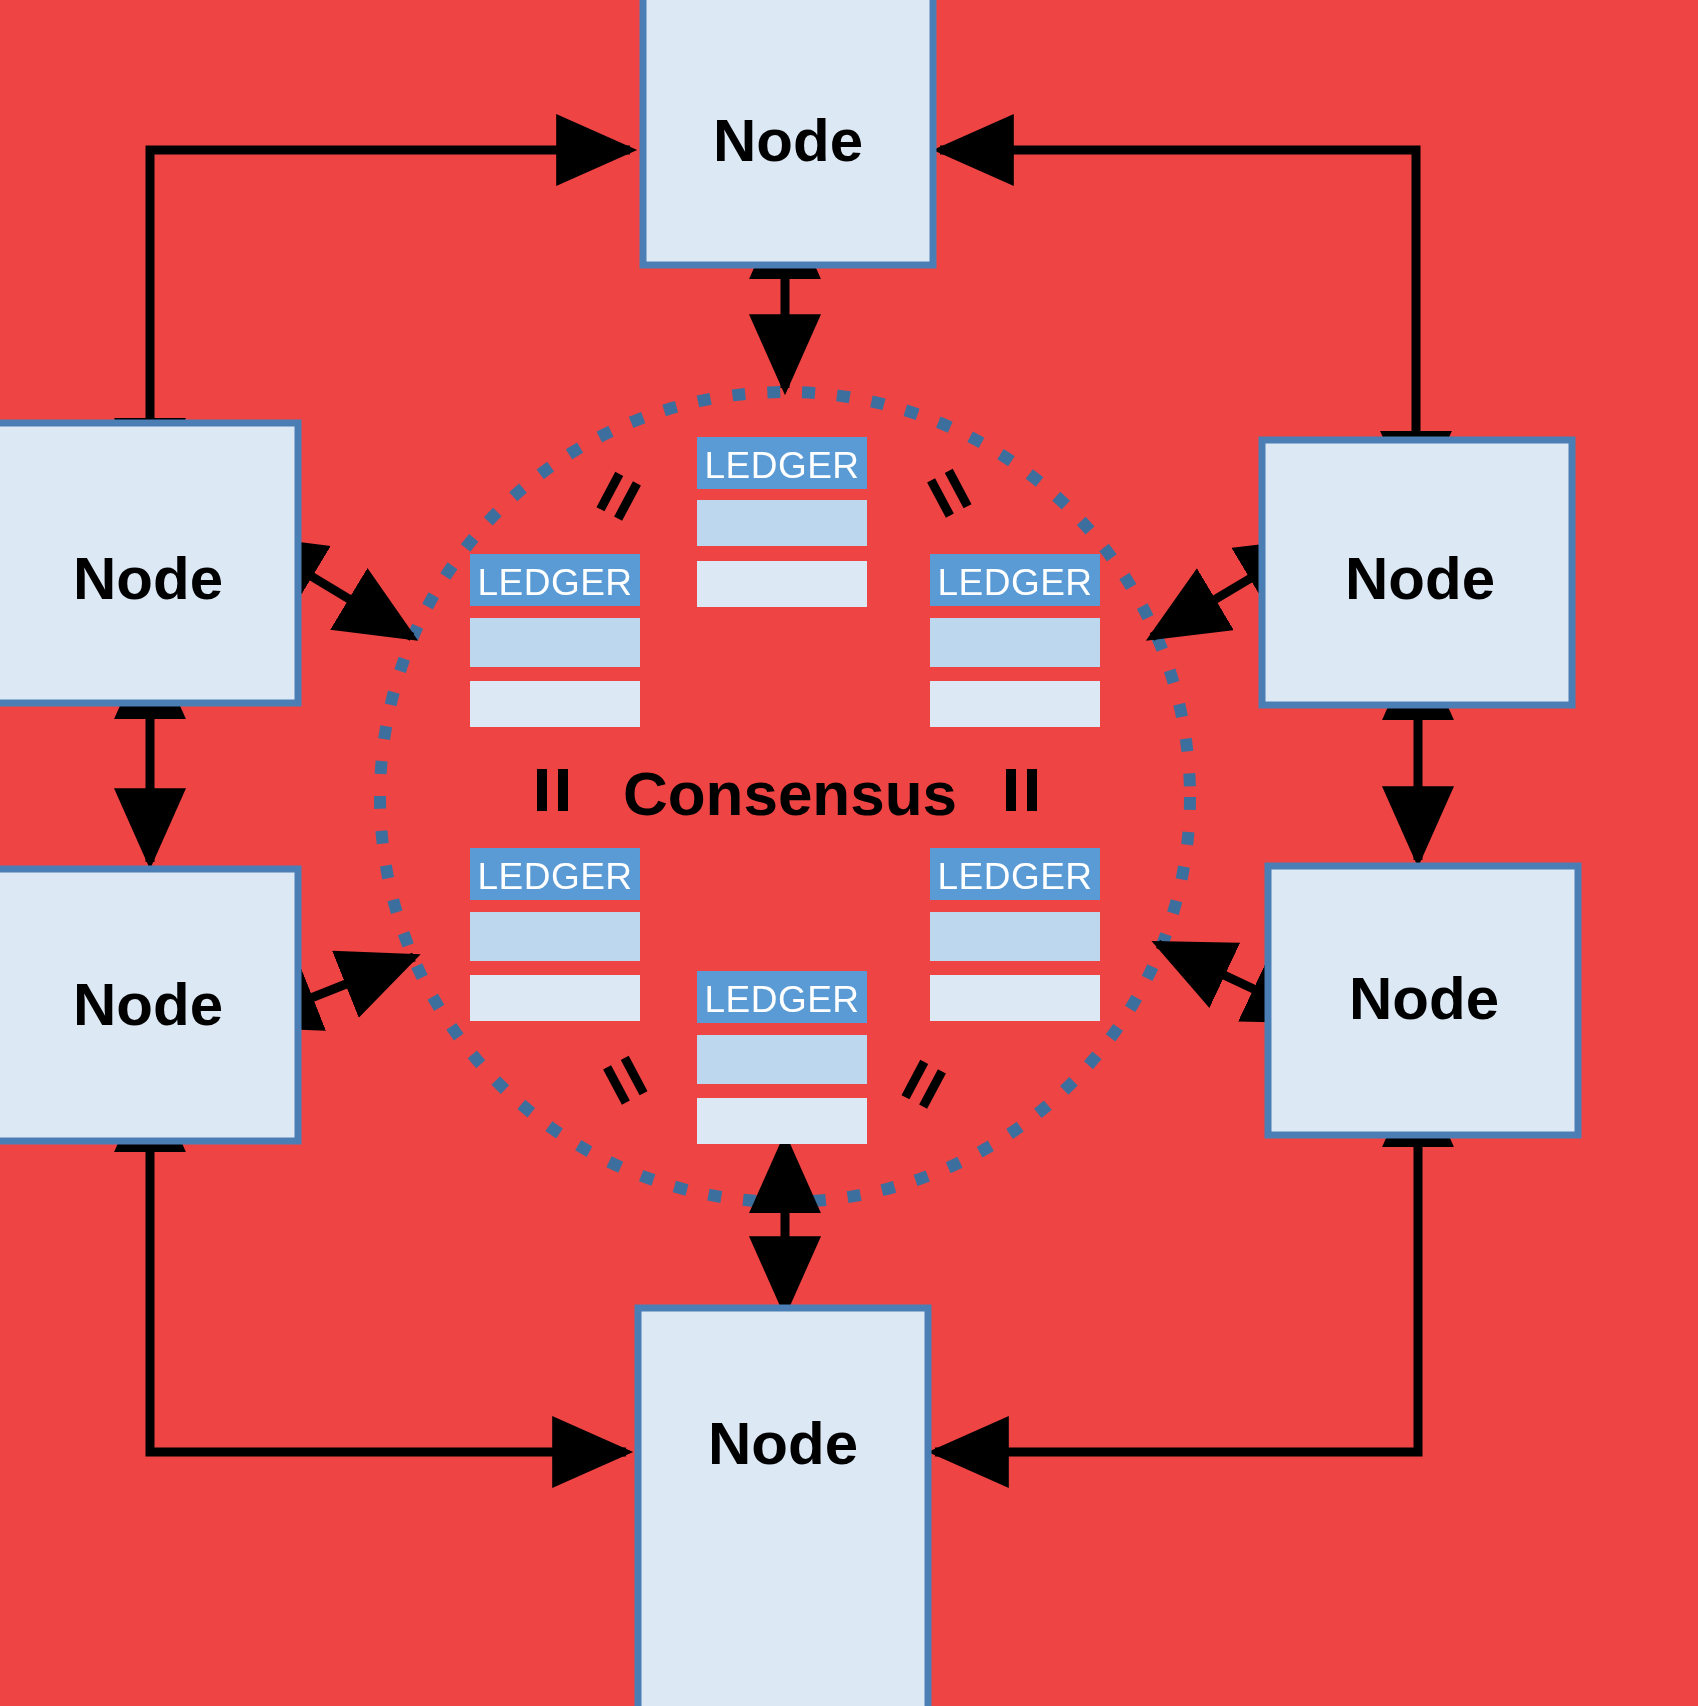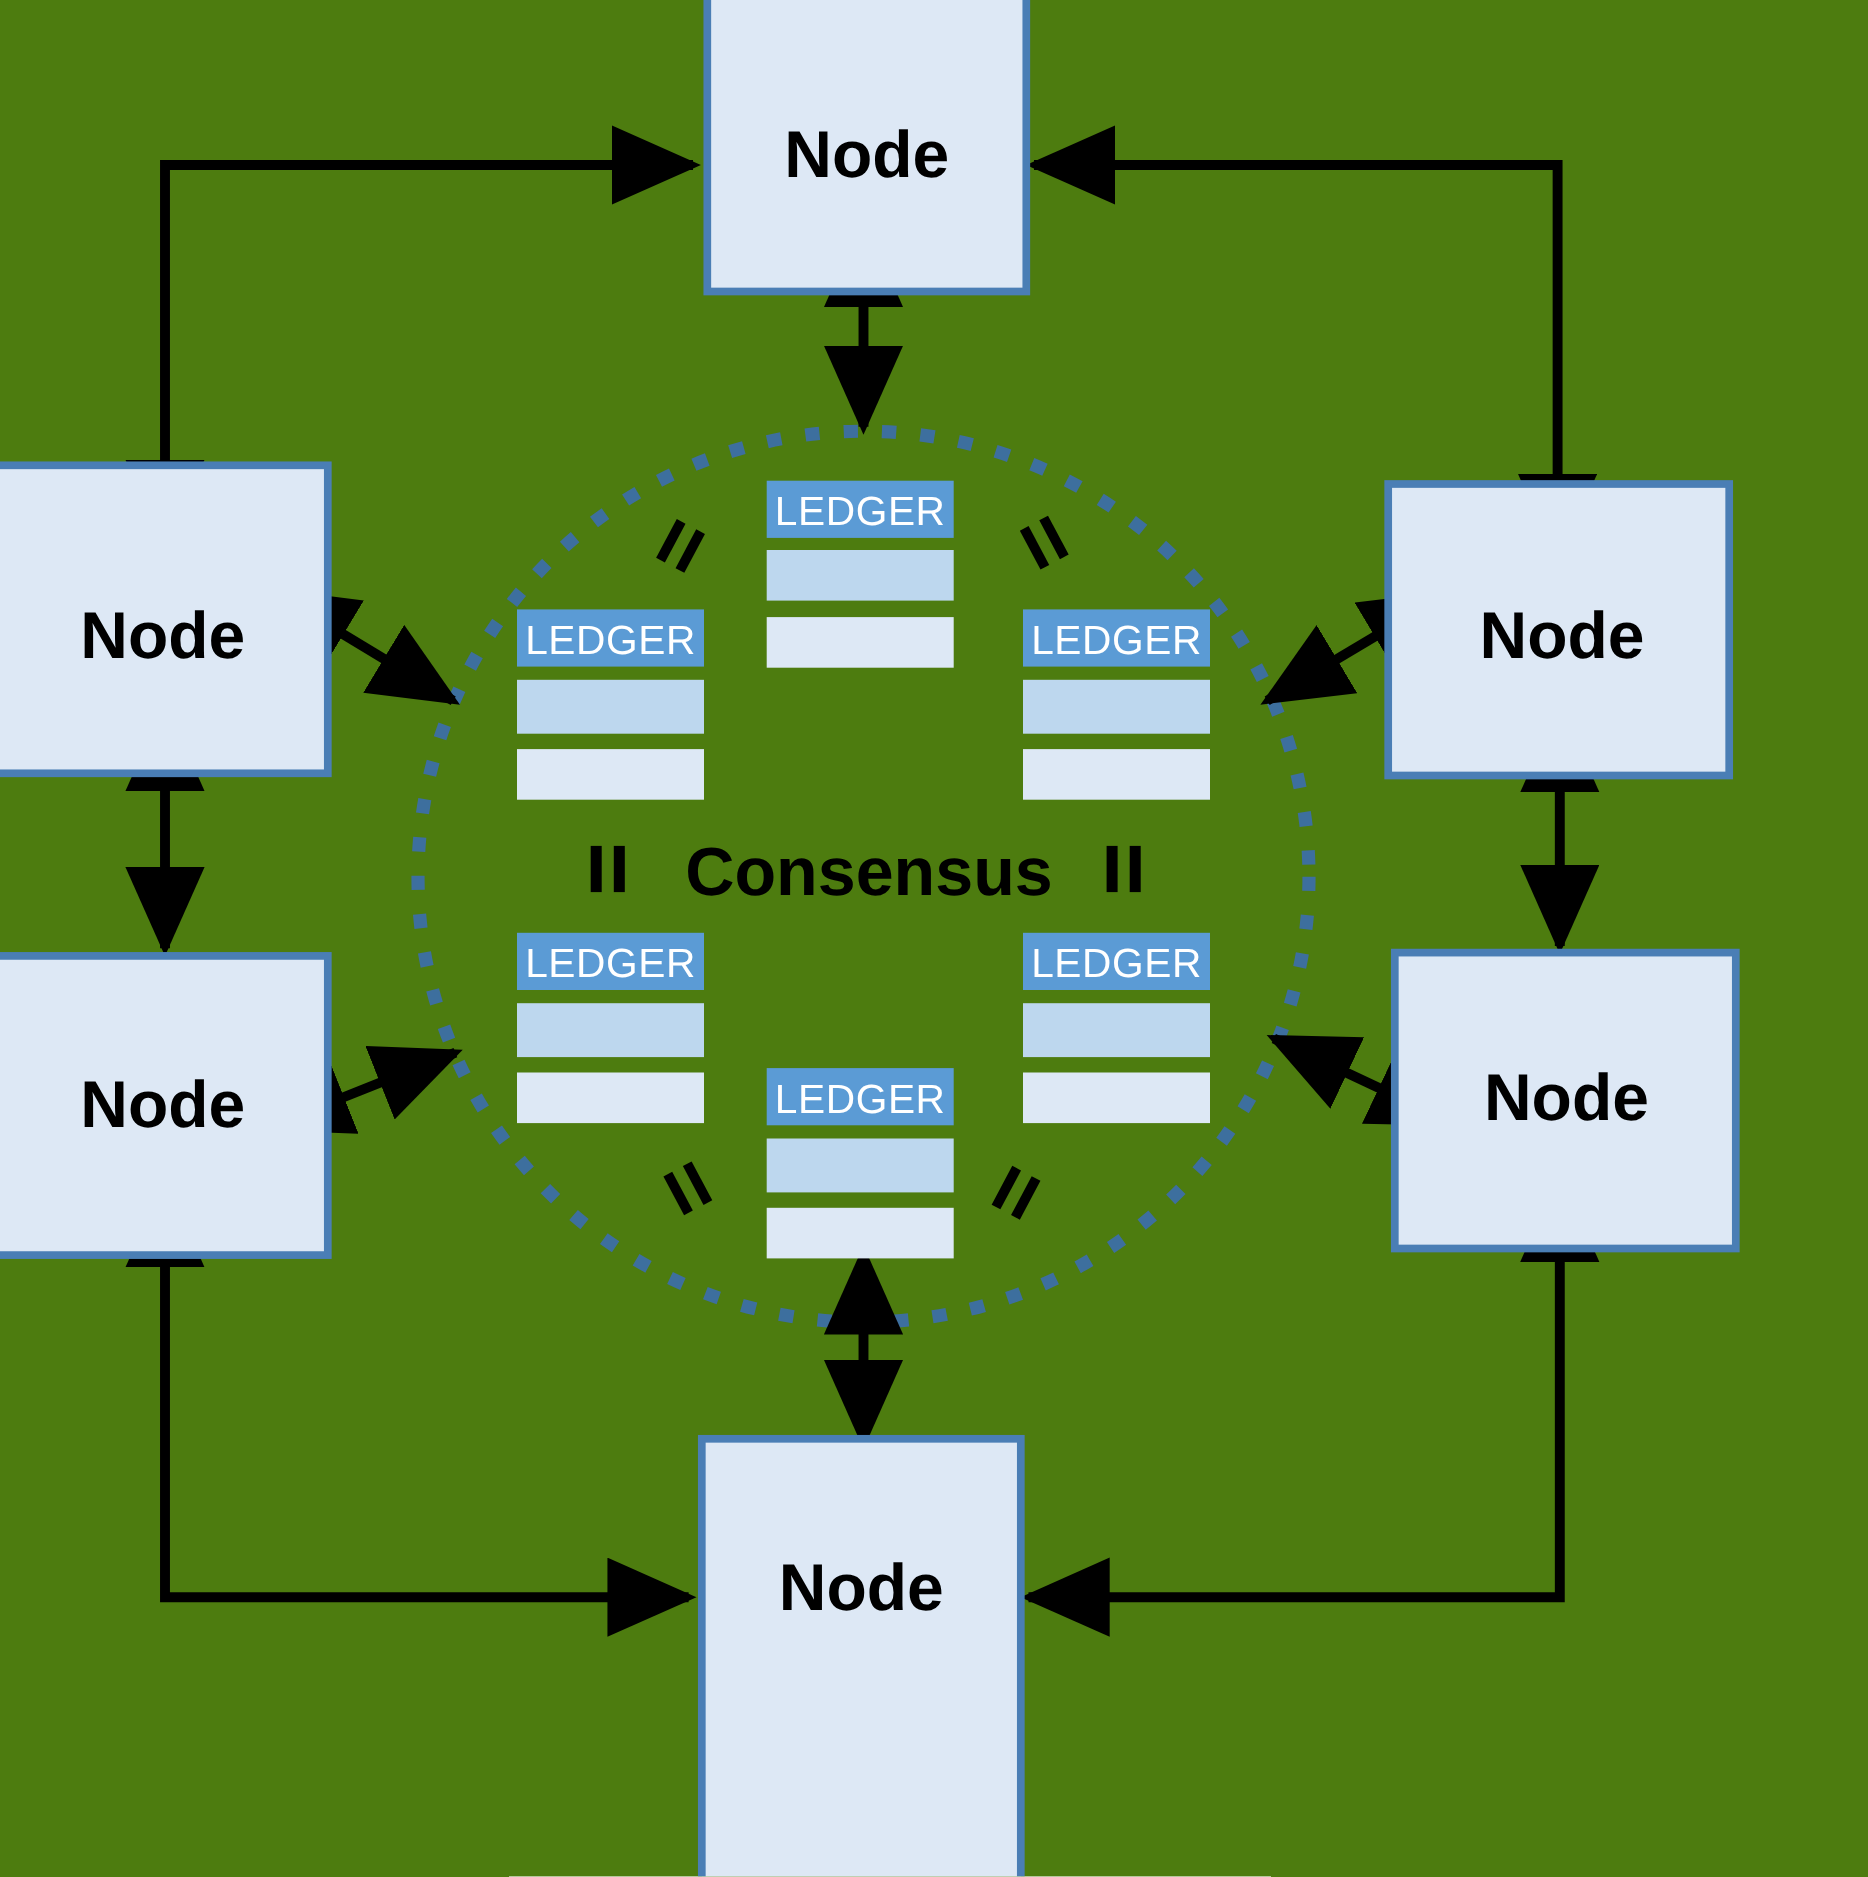--- a/index.html
+++ b/index.html
@@ -10,21 +10,21 @@
   body {
     width: 1698px;
     height: 1706px;
     font-family: "Liberation Sans", sans-serif;
     overflow: hidden;
   }
   #diagram-root {
     position: relative;
     width: 1698px;
     height: 1706px;
-    background: #4d7c0f;
+    background: #ef4444;
   }
   svg.canvas {
     position: absolute;
     top: 0;
     left: 0;
     width: 1698px;
     height: 1706px;
     display: block;
   }
   .node-label {

